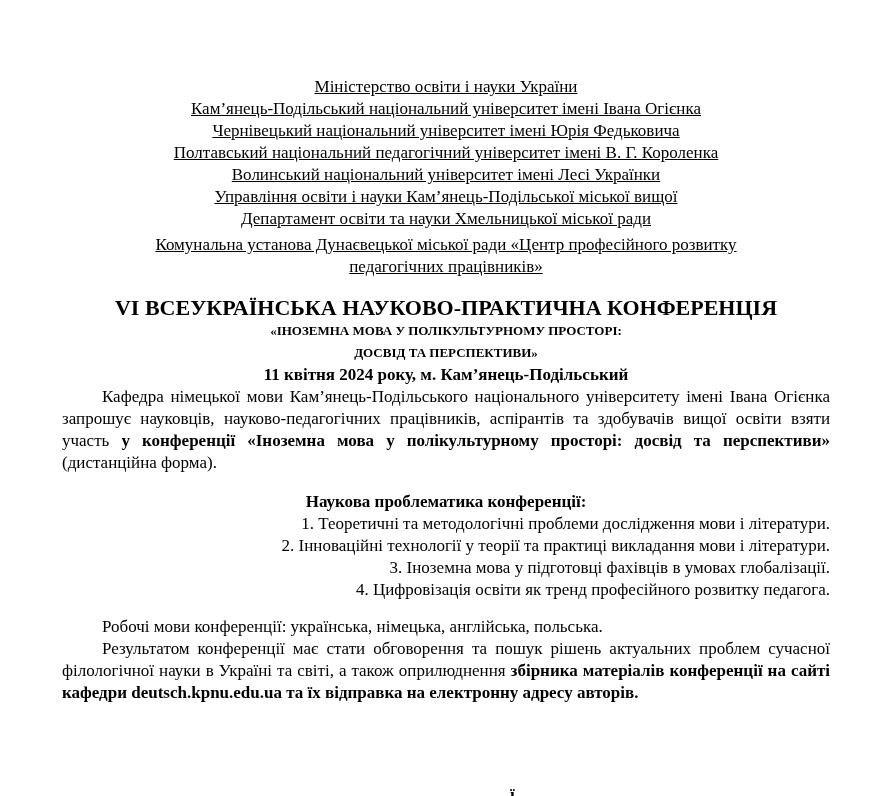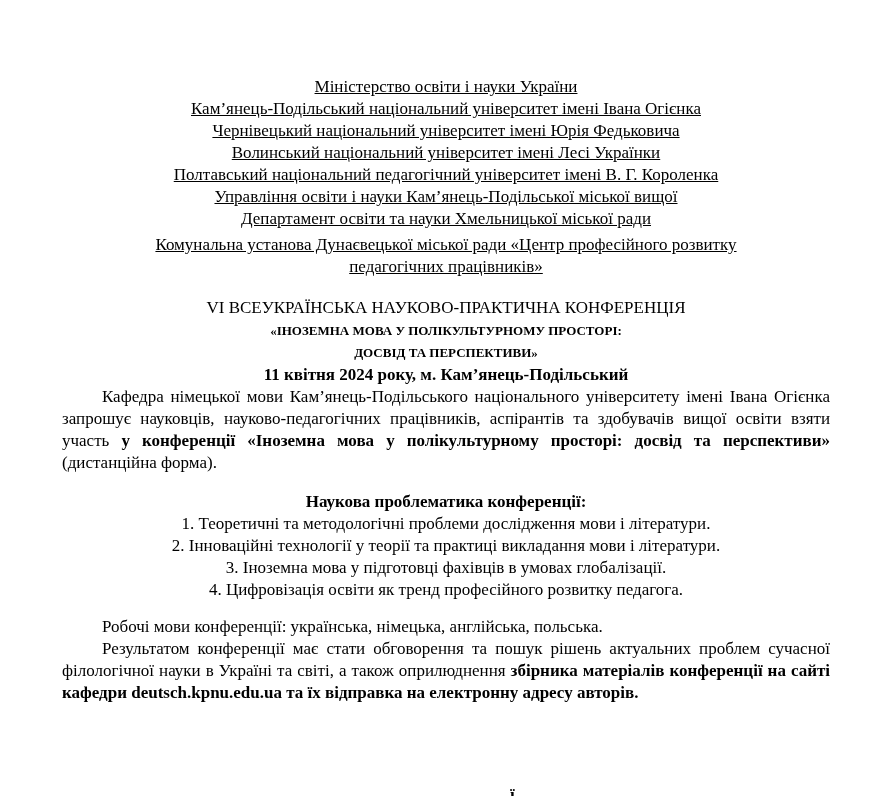--- a/index.html
+++ b/index.html
@@ -15,38 +15,38 @@
     font-size: 17px;
     line-height: 22px;
     overflow: hidden;
     padding: 76px 62px 0 62px;
   }
   .institutions { text-align: center; text-decoration: underline; }
   .inst-line { white-space: nowrap; }
   .inst-line-wrap { white-space: normal; max-width: 600px; margin: 4px auto; }
 
   .title-block { margin-top: 18px; text-align: center; }
-  .title-main { font-size: 17px; line-height: 24px; font-weight: normal; }
+  .title-main { font-size: 22px; line-height: 24px; font-weight: bold; }
   .title-sub  { font-size: 13px; line-height: 22px; font-weight: bold; }
   .title-date { font-size: 17px; line-height: 22px; font-weight: bold; }
 
   .section-heading {
     margin-top: 18px;
     text-align: center;
     font-weight: bold;
   }
   .topics-heading { margin-top: 17px; }
 
   .body-par {
     text-align: justify;
     text-indent: 40px;
   }
   .body-par .b { font-weight: bold; }
 
-  .topic-item { text-align: center; }
+  .topic-item { text-align: right; }
 
   .languages-par { margin-top: 15px; text-indent: 40px; }
 
   .cutoff-next-line {
     position: absolute;
     left: 510px;
     top: 786px;
     height: 10px;
     overflow: hidden;
     font-weight: bold;
@@ -56,22 +56,22 @@
 </style>
 </head>
 <body>
 
 <div class="page">
 
   <div class="institutions">
     <div class="inst-line">Міністерство освіти і науки України</div>
     <div class="inst-line">Кам’янець-Подільський національний університет імені Івана Огієнка</div>
     <div class="inst-line">Чернівецький національний університет імені Юрія Федьковича</div>
+    <div class="inst-line">Полтавський національний педагогічний університет імені В. Г. Короленка</div>
     <div class="inst-line">Волинський національний університет імені Лесі Українки</div>
-    <div class="inst-line">Полтавський національний педагогічний університет імені В. Г. Короленка</div>
     <div class="inst-line">Управління освіти і науки Кам’янець-Подільської міської вищої</div>
     <div class="inst-line">Департамент освіти та науки Хмельницької міської ради</div>
     <div class="inst-line inst-line-wrap">Комунальна установа Дунаєвецької міської ради «Центр професійного розвитку педагогічних працівників»</div>
   </div>
 
   <div class="title-block">
     <div class="title-main">VI ВСЕУКРАЇНСЬКА НАУКОВО-ПРАКТИЧНА КОНФЕРЕНЦІЯ</div>
     <div class="title-sub">«ІНОЗЕМНА МОВА У ПОЛІКУЛЬТУРНОМУ ПРОСТОРІ:</div>
     <div class="title-sub">ДОСВІД ТА ПЕРСПЕКТИВИ»</div>
     <div class="title-date">11 квітня 2024 року, м. Кам’янець-Подільський</div>

